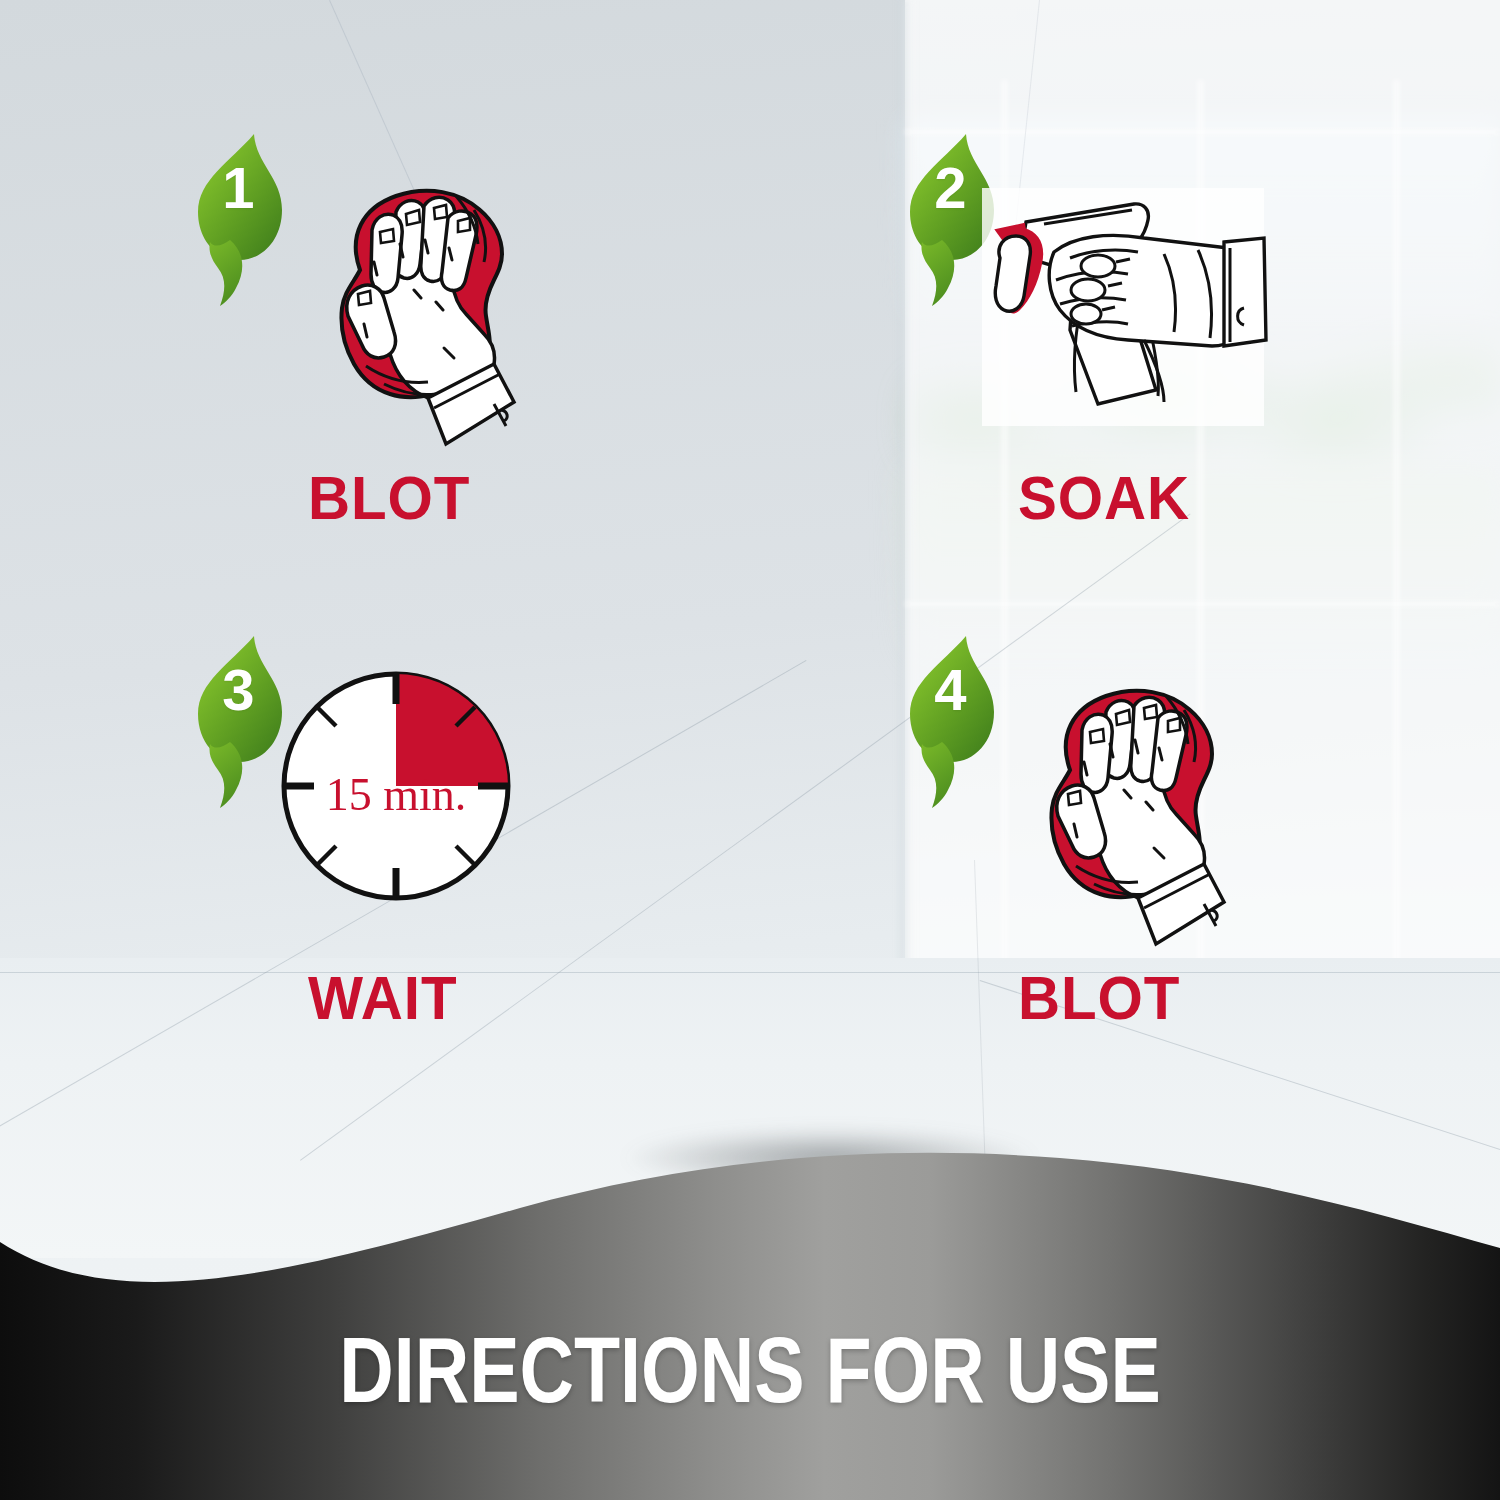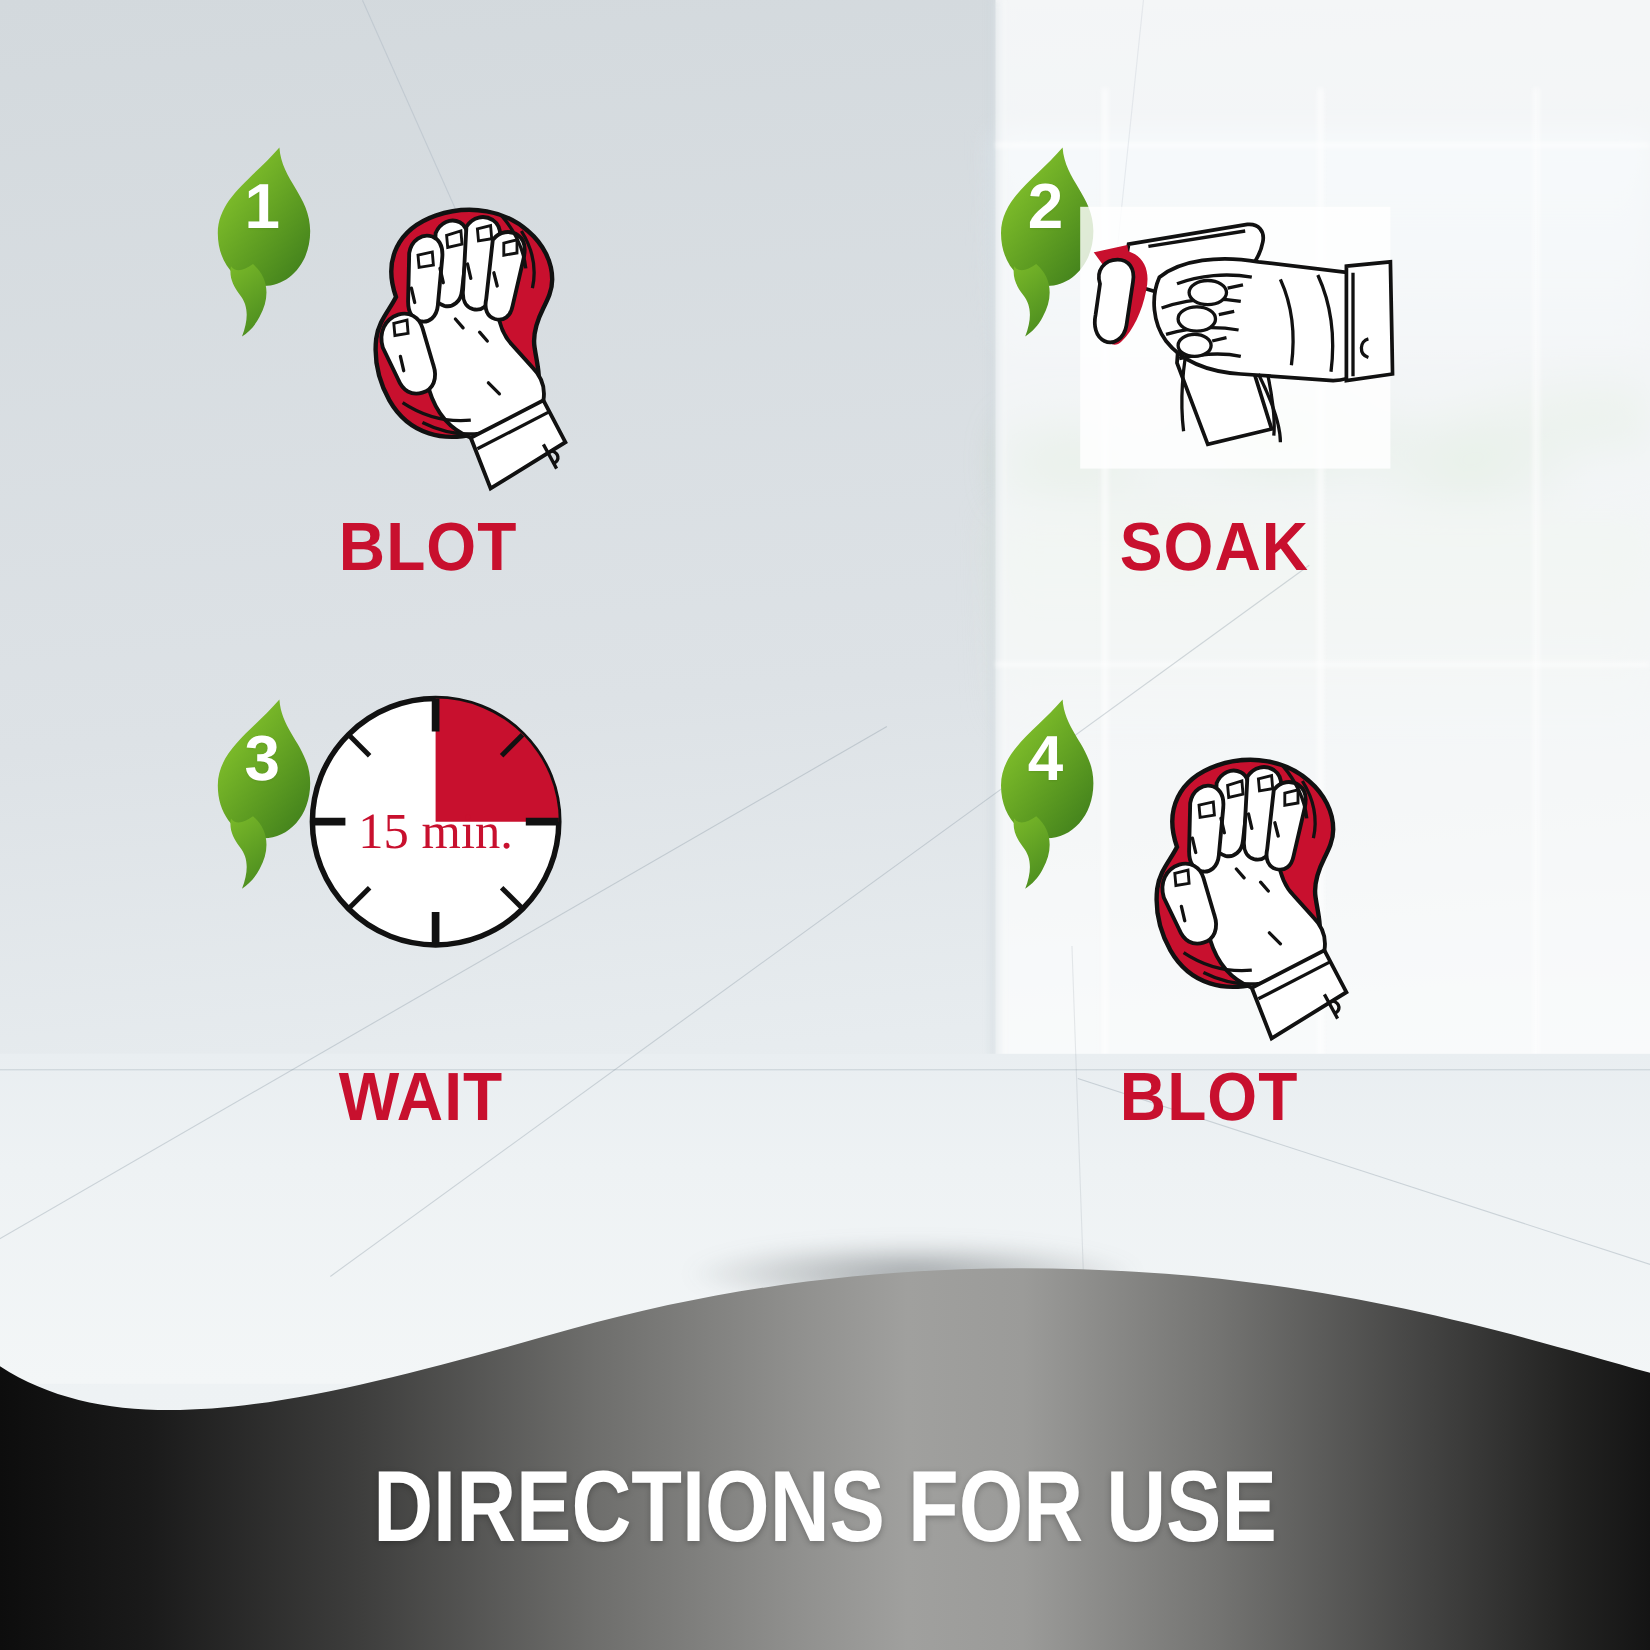--- a/index.html
+++ b/index.html
@@ -347,21 +347,21 @@
       <svg viewBox="0 0 100 180" width="100" height="180">
         <path d="M68 6 C70 36 96 50 96 82 C96 112 76 132 54 132
                  C30 132 12 112 12 84 C12 52 44 34 68 6 Z" fill="url(#leafGrad)"></path>
         <path d="M44 112 C58 124 60 142 50 160 C46 168 40 174 34 178
                  C40 162 40 150 32 140 C26 132 22 124 24 114
                  C28 120 36 118 44 112 Z" fill="url(#leafTail)"></path>
       </svg>
       <div class="num">3</div>
     </div>
 
-    <div class="art" style="left:278px; top:629px;">
+    <div class="art" style="left:278px; top:668px;">
       <svg width="236" height="236" viewBox="0 0 236 236">
         <circle cx="118" cy="118" r="112" fill="#ffffff" stroke="#111" stroke-width="5"></circle>
 
         <path d="M118 118 L118 6 A112 112 0 0 1 230 118 Z" fill="#c8102e"></path>
 
         <g stroke="#111" stroke-width="7" stroke-linecap="butt">
           <line x1="118" y1="6" x2="118" y2="36"></line>
           <line x1="230" y1="118" x2="200" y2="118"></line>
           <line x1="118" y1="230" x2="118" y2="200"></line>
           <line x1="6" y1="118" x2="36" y2="118"></line>

